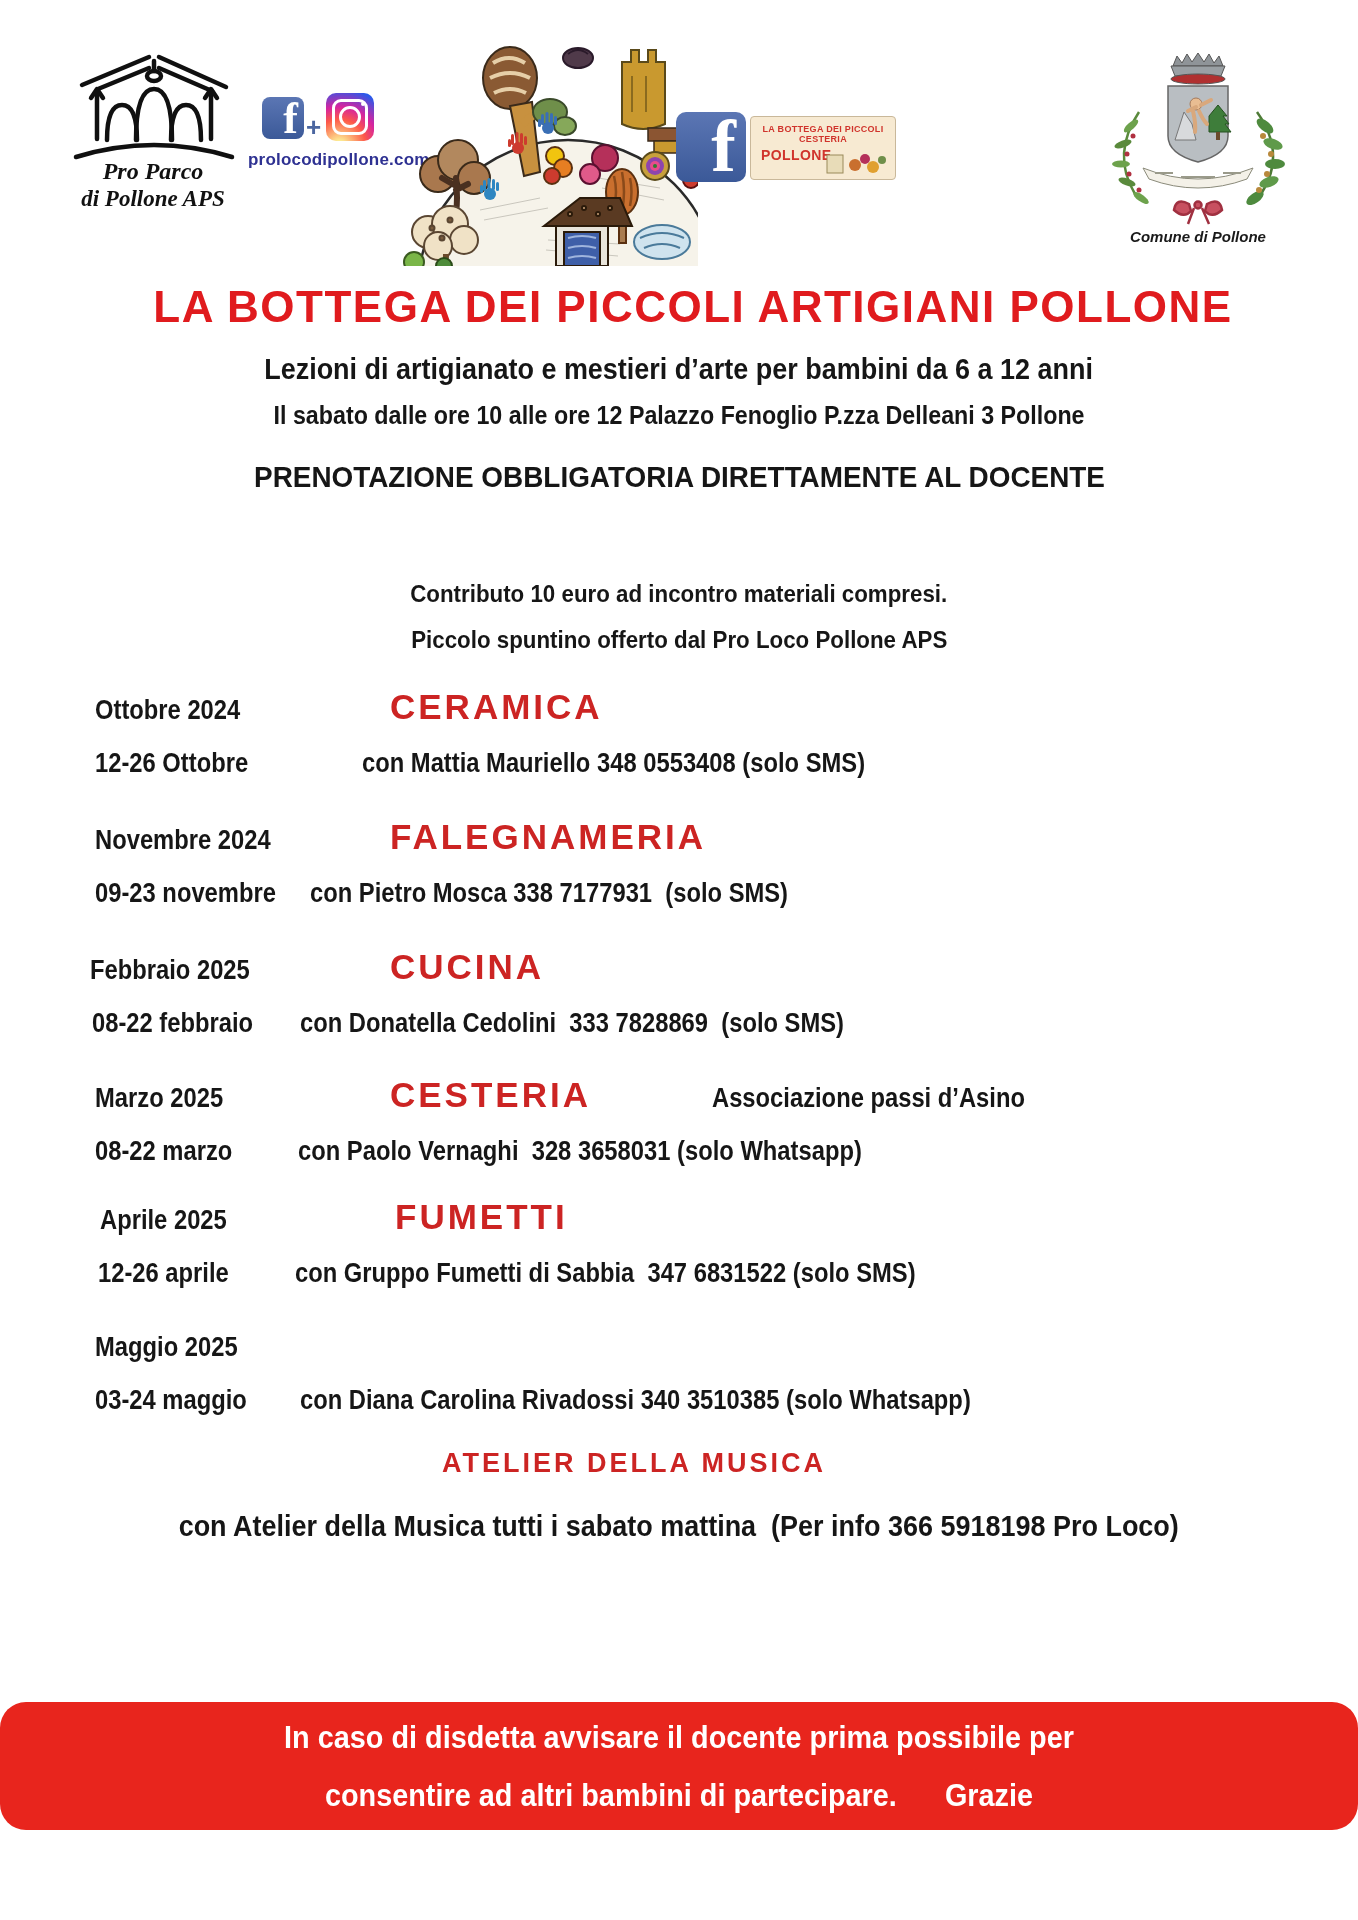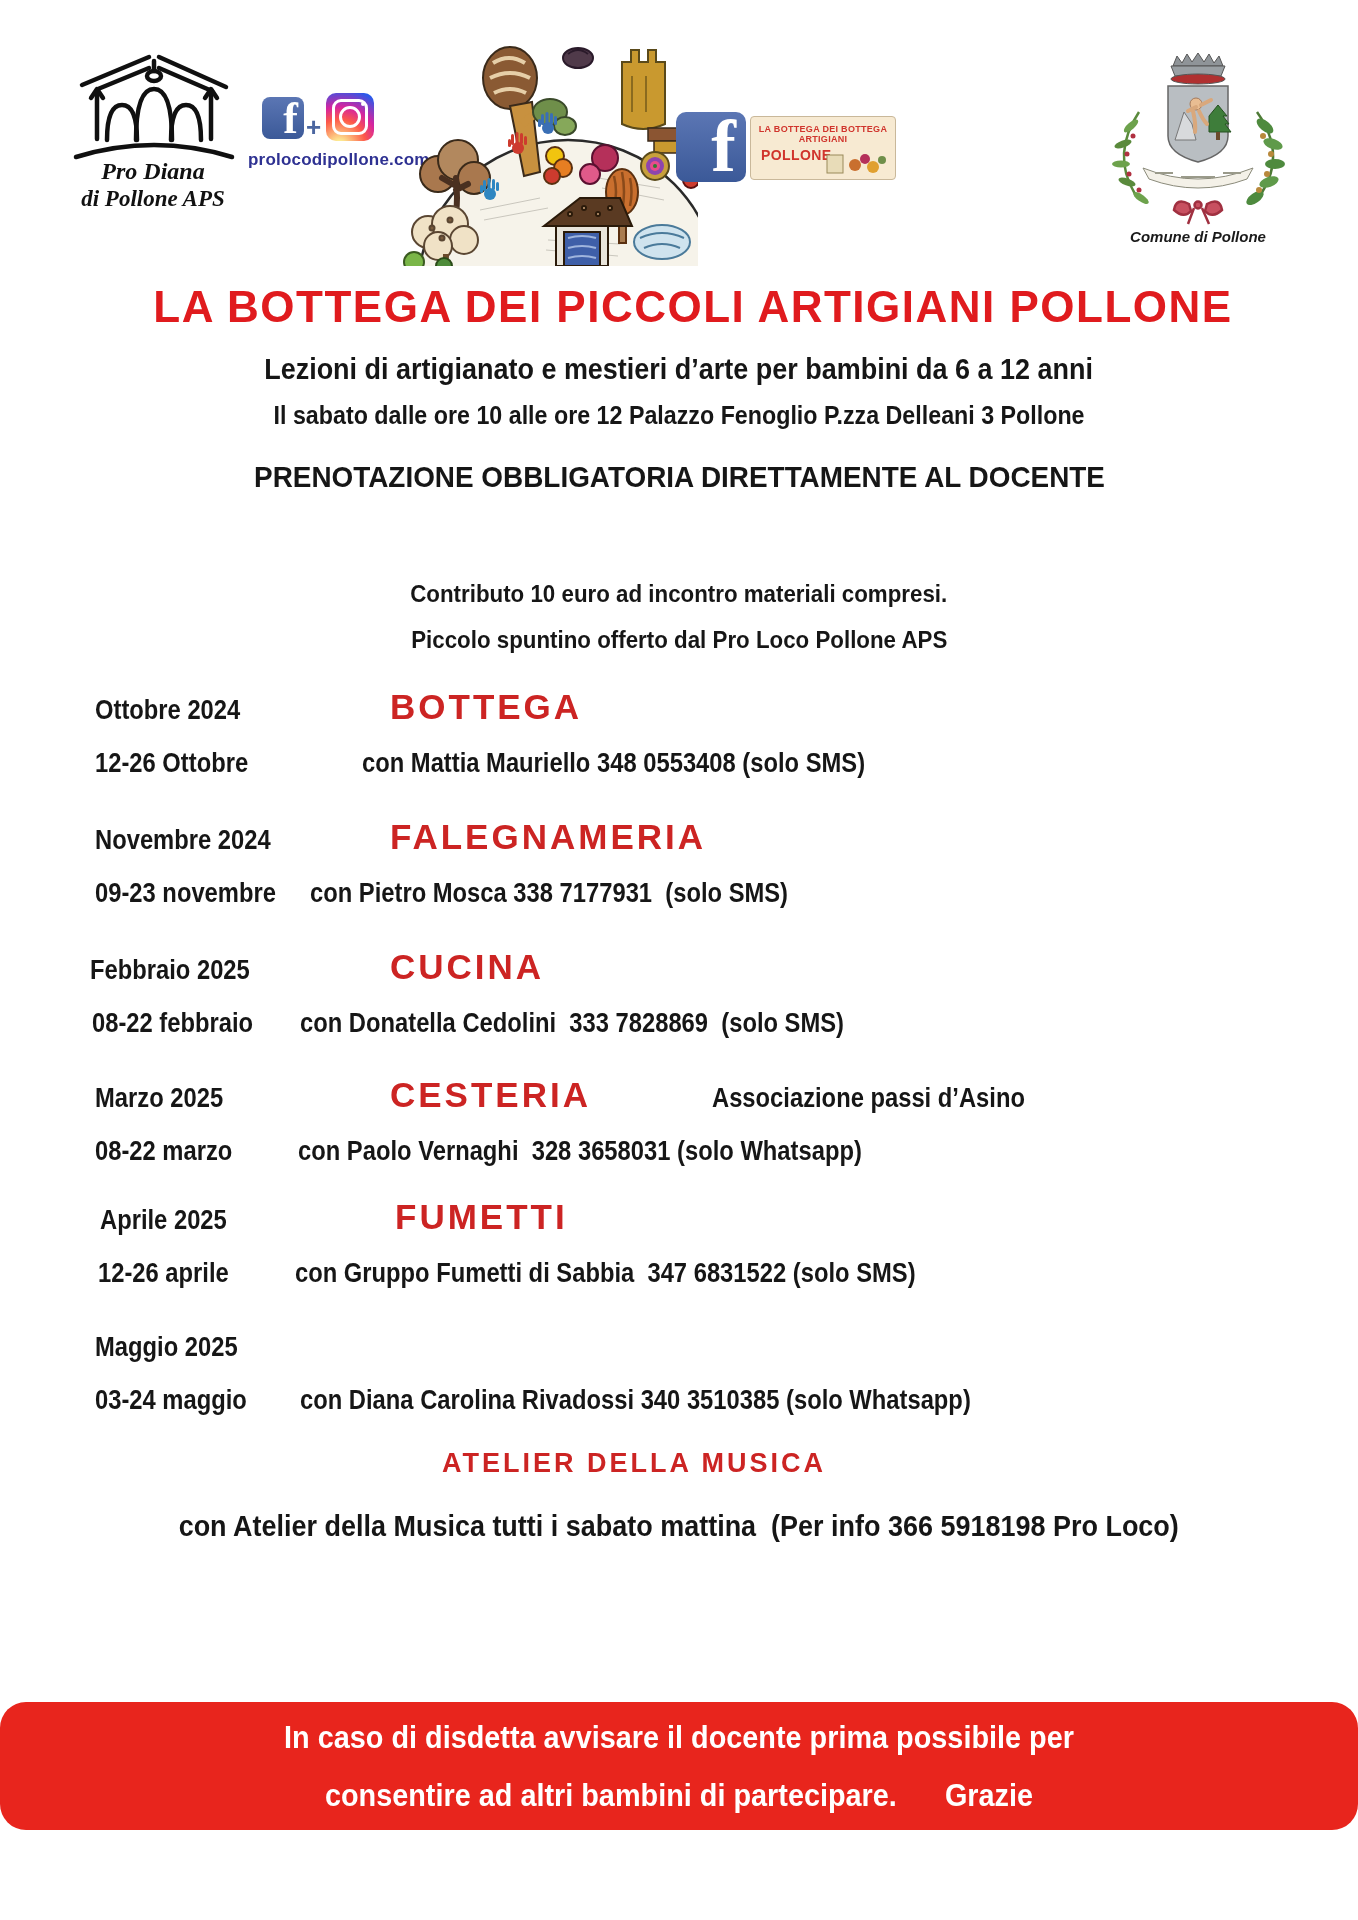--- a/index.html
+++ b/index.html
@@ -55,21 +55,21 @@
         <path d="M27 46 v48"></path>
       <path d="M135 53 l6 -9 6 9"></path>
         <path d="M141 46 v48"></path>
       <path d="M37 95 Q37 60 52 60 Q67 60 67 95"></path>
       <path d="M66 95 Q66 44 84 44 Q102 44 102 95"></path>
       <path d="M101 95 Q101 60 116 60 Q131 60 131 95"></path>
       <path d="M6 112 Q84 88 162 112"></path>
     </g>
   </svg>
   <div class="abs proloco-text" style="left:58px;top:158px;width:190px;">
-    <div style="font-size:24px;">Pro Diana</div>
+    <div style="font-size:24px;">Pro Parco</div>
     <div style="font-size:23px;">di Pollone APS</div>
   </div>
 
   <div class="abs fb-tile" style="left:262px;top:97px;width:42px;height:42px;">
     <span class="f" style="font-size:44px;right:6px;top:-4px;">f</span>
   </div>
   <span class="abs plus" style="left:306px;top:112px;">+</span>
   <div class="abs ig-tile" style="left:326px;top:93px;width:48px;height:48px;">
       <span class="ig-dot"></span>
     </div>
@@ -200,21 +200,21 @@
       <circle cx="16" cy="234" r="10" fill="#7ab648" stroke="#3a5a20" stroke-width="2"></circle>
       <circle cx="46" cy="238" r="8" fill="#4e8c3a" stroke="#2a4a18" stroke-width="2"></circle>
       <circle cx="293" cy="152" r="8" fill="#cd3b2e" stroke="#5a1010" stroke-width="2"></circle>
     </g>
   </svg>
 
   <div class="abs fb-tile" style="left:676px;top:112px;width:70px;height:70px;border-radius:10px;">
     <span class="f" style="font-size:74px;right:10px;top:-8px;">f</span>
   </div>
   <div class="abs fb-banner" style="left:750px;top:116px;width:146px;height:64px;">
-    <div class="l1 t">LA BOTTEGA DEI BOTTEGA ARTIGIANI</div>
+    <div class="l1 t">LA BOTTEGA DEI PICCOLI CESTERIA</div>
     <div class="l2 t">POLLONE</div>
     <svg class="abs" style="right:6px;bottom:4px;" width="64" height="26" viewBox="0 0 64 26">
       <rect x="2" y="6" width="16" height="18" fill="#e8dcb8" stroke="#9a8a5a"></rect>
       <circle cx="30" cy="16" r="6" fill="#c96f2e"></circle>
       <circle cx="40" cy="10" r="5" fill="#b5305a"></circle>
       <circle cx="48" cy="18" r="6" fill="#e0a030"></circle>
       <circle cx="57" cy="11" r="4" fill="#6f8f4a"></circle>
     </svg>
   </div>
 
@@ -291,21 +291,21 @@
   <div class="abs centerline" style="top:580px;">
     <span class="blk t cond-c" style="font-size:24px;">Contributo 10 euro ad incontro materiali compresi.</span>
   </div>
 
   <div class="abs centerline" style="top:626px;">
     <span class="blk t cond-c" style="font-size:24px;">Piccolo spuntino offerto dal Pro Loco Pollone APS</span>
   </div>
 
   <div class="abs" style="top:695px;left:0;width:100%;height:115px;">
     <span class="abs blk t cond-l" style="left:95px;top:0;font-size:27px;">Ottobre 2024</span>
-    <span class="abs red t coursename" style="left:390px;top:-8px;">BOTTEGA</span>
+    <span class="abs red t coursename" style="left:390px;top:-8px;">CERAMICA</span>
     <span class="abs blk t cond-l" style="left:95px;top:53px;font-size:27px;">12-26 Ottobre</span>
     <span class="abs blk t cond-l" style="left:362px;top:53px;font-size:27px;">con Mattia Mauriello 348 0553408 (solo SMS)</span>
   </div>
 
   <div class="abs" style="top:825px;left:0;width:100%;height:115px;">
     <span class="abs blk t cond-l" style="left:95px;top:0;font-size:27px;">Novembre 2024</span>
     <span class="abs red t coursename" style="left:390px;top:-8px;">FALEGNAMERIA</span>
     <span class="abs blk t cond-l" style="left:95px;top:53px;font-size:27px;">09-23 novembre</span>
     <span class="abs blk t cond-l" style="left:310px;top:53px;font-size:27px;">con Pietro Mosca 338 7177931  (solo SMS)</span>
   </div>

